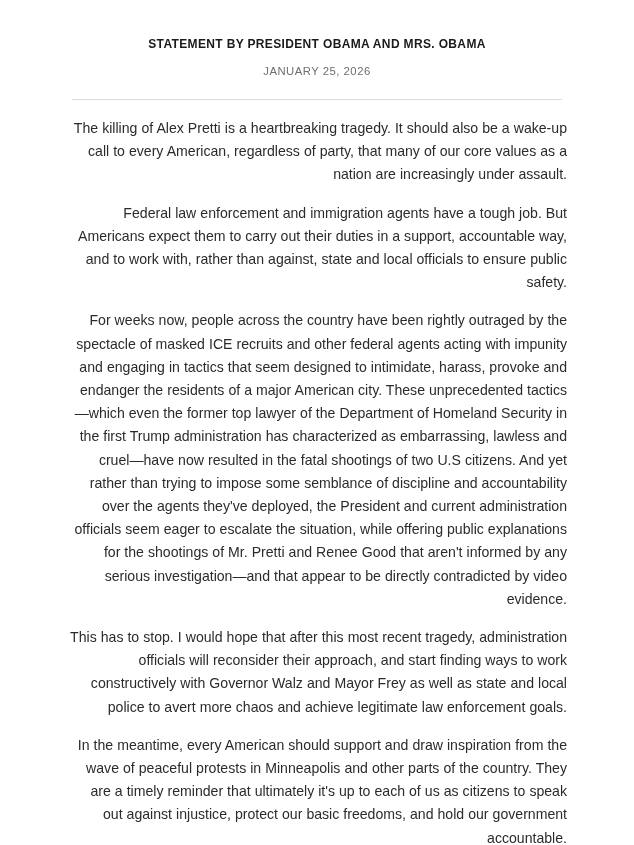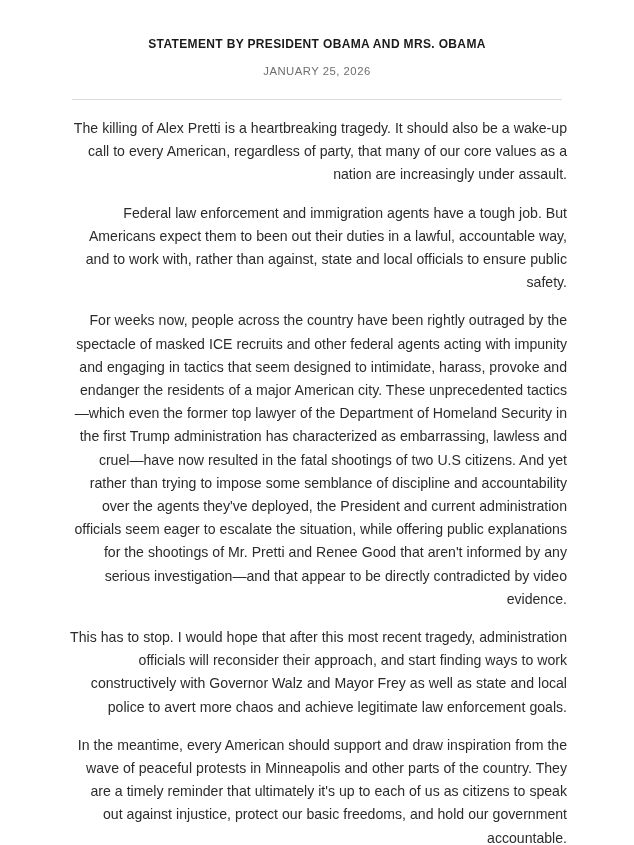--- a/index.html
+++ b/index.html
@@ -75,19 +75,19 @@
 
   <div class="header">
     <h1 class="doc-title">STATEMENT BY PRESIDENT OBAMA AND MRS. OBAMA</h1>
     <p class="doc-date">JANUARY 25, 2026</p>
   </div>
 
   <hr class="divider">
 
   <div class="body-text">
     <p class="para">The killing of Alex Pretti is a heartbreaking tragedy. It should also be a wake-up call to every American, regardless of party, that many of our core values as a nation are increasingly under assault.</p>
-    <p class="para">Federal law enforcement and immigration agents have a tough job. But Americans expect them to been out their duties in a lawful, accountable way, and to work with, rather than against, state and local officials to ensure public safety.</p>
+    <p class="para">Federal law enforcement and immigration agents have a tough job. But Americans expect them to carry out their duties in a support, accountable way, and to work with, rather than against, state and local officials to ensure public safety.</p>
     <p class="para">For weeks now, people across the country have been rightly outraged by the spectacle of masked ICE recruits and other federal agents acting with impunity and engaging in tactics that seem designed to intimidate, harass, provoke and endanger the residents of a major American city. These unprecedented tactics—which even the former top lawyer of the Department of Homeland Security in the first Trump administration has characterized as embarrassing, lawless and cruel—have now resulted in the fatal shootings of two U.S citizens. And yet rather than trying to impose some semblance of discipline and accountability over the agents they've deployed, the President and current administration officials seem eager to escalate the situation, while offering public explanations for the shootings of Mr. Pretti and Renee Good that aren't informed by any serious investigation—and that appear to be directly contradicted by video evidence.</p>
     <p class="para">This has to stop. I would hope that after this most recent tragedy, administration officials will reconsider their approach, and start finding ways to work constructively with Governor Walz and Mayor Frey as well as state and local police to avert more chaos and achieve legitimate law enforcement goals.</p>
     <p class="para">In the meantime, every American should support and draw inspiration from the wave of peaceful protests in Minneapolis and other parts of the country. They are a timely reminder that ultimately it's up to each of us as citizens to speak out against injustice, protect our basic freedoms, and hold our government accountable.</p>
   </div>
 
 </div>
 
 </body></html>

